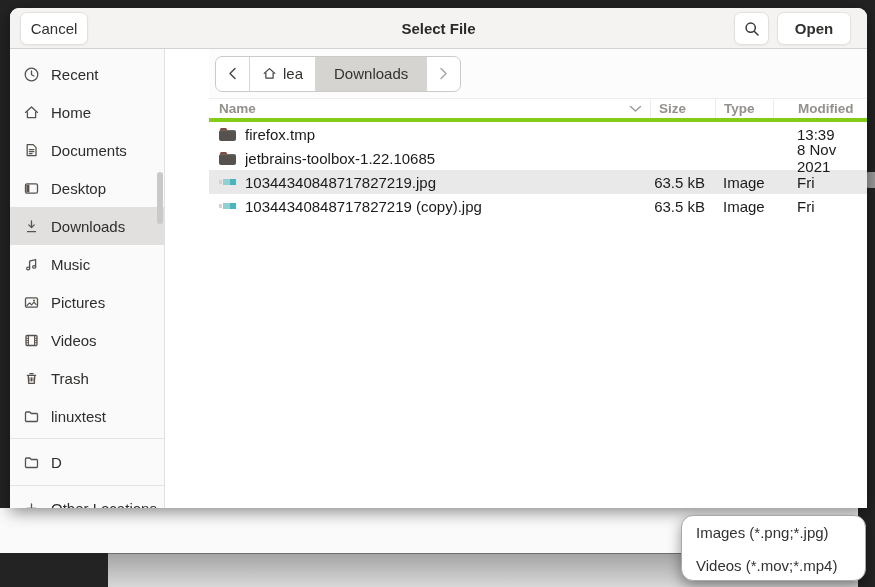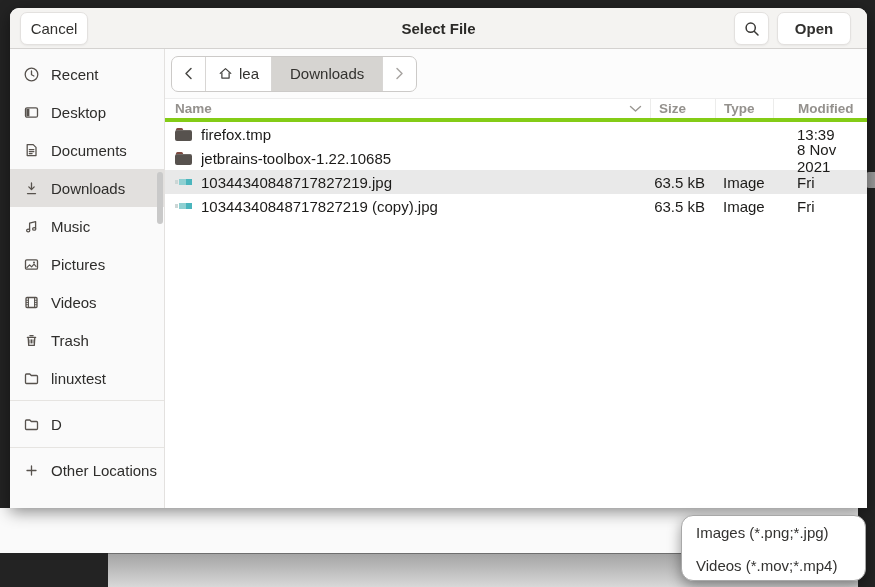--- a/index.html
+++ b/index.html
@@ -25,21 +25,21 @@
     display:flex; align-items:center; justify-content:center; font-size:15px; color:#31302e;
     box-shadow:0 1px 2px rgba(0,0,0,.05); cursor:pointer; }
   .btn-cancel { position:absolute; left:10px; top:4px; width:68px; }
   .hb-right { position:absolute; right:16px; top:4px; display:flex; gap:8px; }
   .btn-search { width:35px; }
   .btn-open { width:74px; font-weight:700; }
   .hb-title { position:absolute; left:0; right:0; top:0; height:41px; display:flex;
     align-items:center; justify-content:center; font-size:15px; font-weight:700; color:#2b2a28;
     pointer-events:none; }
 
-  .body { flex:1; display:flex; min-height:0; }
+  .body { flex:1; display:flex; min-height:0;gap:44px; }
 
   
   .sidebar { position:relative; width:155px; flex:0 0 155px; background:#fafafa;
     border-right:1px solid #e3e1df; padding-top:6px; overflow:hidden; }
   .sb-item { height:38px; display:flex; align-items:center; gap:11px; padding-left:13px;
     font-size:15px; color:#2e2d2b; cursor:pointer; }
   .sb-item.selected { background:#e2e0de; }
   .sb-item svg { flex:0 0 17px; }
   .sb-sep { height:1px; background:#e6e4e1; margin:3px 0; }
   .sb-item.bookmark { margin:4px 0; }
@@ -126,34 +126,43 @@
               <svg width="17" height="17" viewBox="0 0 17 17">
                 <circle cx="8.5" cy="8.5" r="6.3" fill="none" stroke="#57524d" stroke-width="1.3"></circle>
                 <path d="M8.5 5v3.7l2.4 1.3" fill="none" stroke="#57524d" stroke-width="1.3" stroke-linecap="round"></path>
               </svg>
             </span>
           <span>Recent</span>
         </div>
         <div class="sb-item">
           <span>
               <svg width="17" height="17" viewBox="0 0 17 17">
+                <path d="M2.5 8.4 8.5 3l6 5.4" fill="none" stroke="#57524d" stroke-width="1.3" stroke-linecap="round" stroke-linejoin="round"></path>
+                <path d="M4.4 7.4v6.3h8.2V7.4" fill="none" stroke="#57524d" stroke-width="1.3" stroke-linejoin="round"></path>
+              </svg>
+            </span>
+          <span>Home</span>
+        </div>
+        <div class="sb-item">
+          <span>
+              <svg width="17" height="17" viewBox="0 0 17 17">
+                <path d="M4.2 2.6h6l2.8 2.8v8.2H4.2z" fill="none" stroke="#57524d" stroke-width="1.3" stroke-linejoin="round"></path>
+                <path d="M6.3 7.6h4.6M6.3 9.6h4.6M6.3 11.6h2.8" stroke="#57524d" stroke-width="1.2" stroke-linecap="round"></path>
+              </svg>
+            </span>
+          <span>Documents</span>
+        </div>
+        <div class="sb-item">
+          <span>
+              <svg width="17" height="17" viewBox="0 0 17 17">
                 <rect x="2.5" y="3.8" width="12" height="9.4" rx="1.5" fill="none" stroke="#57524d" stroke-width="1.3"></rect>
                 <rect x="3.4" y="4.7" width="3" height="7.6" fill="#57524d"></rect>
               </svg>
             </span>
           <span>Desktop</span>
-        </div>
-        <div class="sb-item">
-          <span>
-              <svg width="17" height="17" viewBox="0 0 17 17">
-                <path d="M4.2 2.6h6l2.8 2.8v8.2H4.2z" fill="none" stroke="#57524d" stroke-width="1.3" stroke-linejoin="round"></path>
-                <path d="M6.3 7.6h4.6M6.3 9.6h4.6M6.3 11.6h2.8" stroke="#57524d" stroke-width="1.2" stroke-linecap="round"></path>
-              </svg>
-            </span>
-          <span>Documents</span>
         </div>
         <div class="sb-item selected">
           <span>
               <svg width="17" height="17" viewBox="0 0 17 17">
                 <path d="M8.5 3v6.3M5.8 6.9l2.7 2.7 2.7-2.7" fill="none" stroke="#57524d" stroke-width="1.3" stroke-linecap="round" stroke-linejoin="round"></path>
                 <path d="M4.5 13.6h8" stroke="#57524d" stroke-width="1.3" stroke-linecap="round"></path>
               </svg>
             </span>
           <span>Downloads</span>
         </div>

